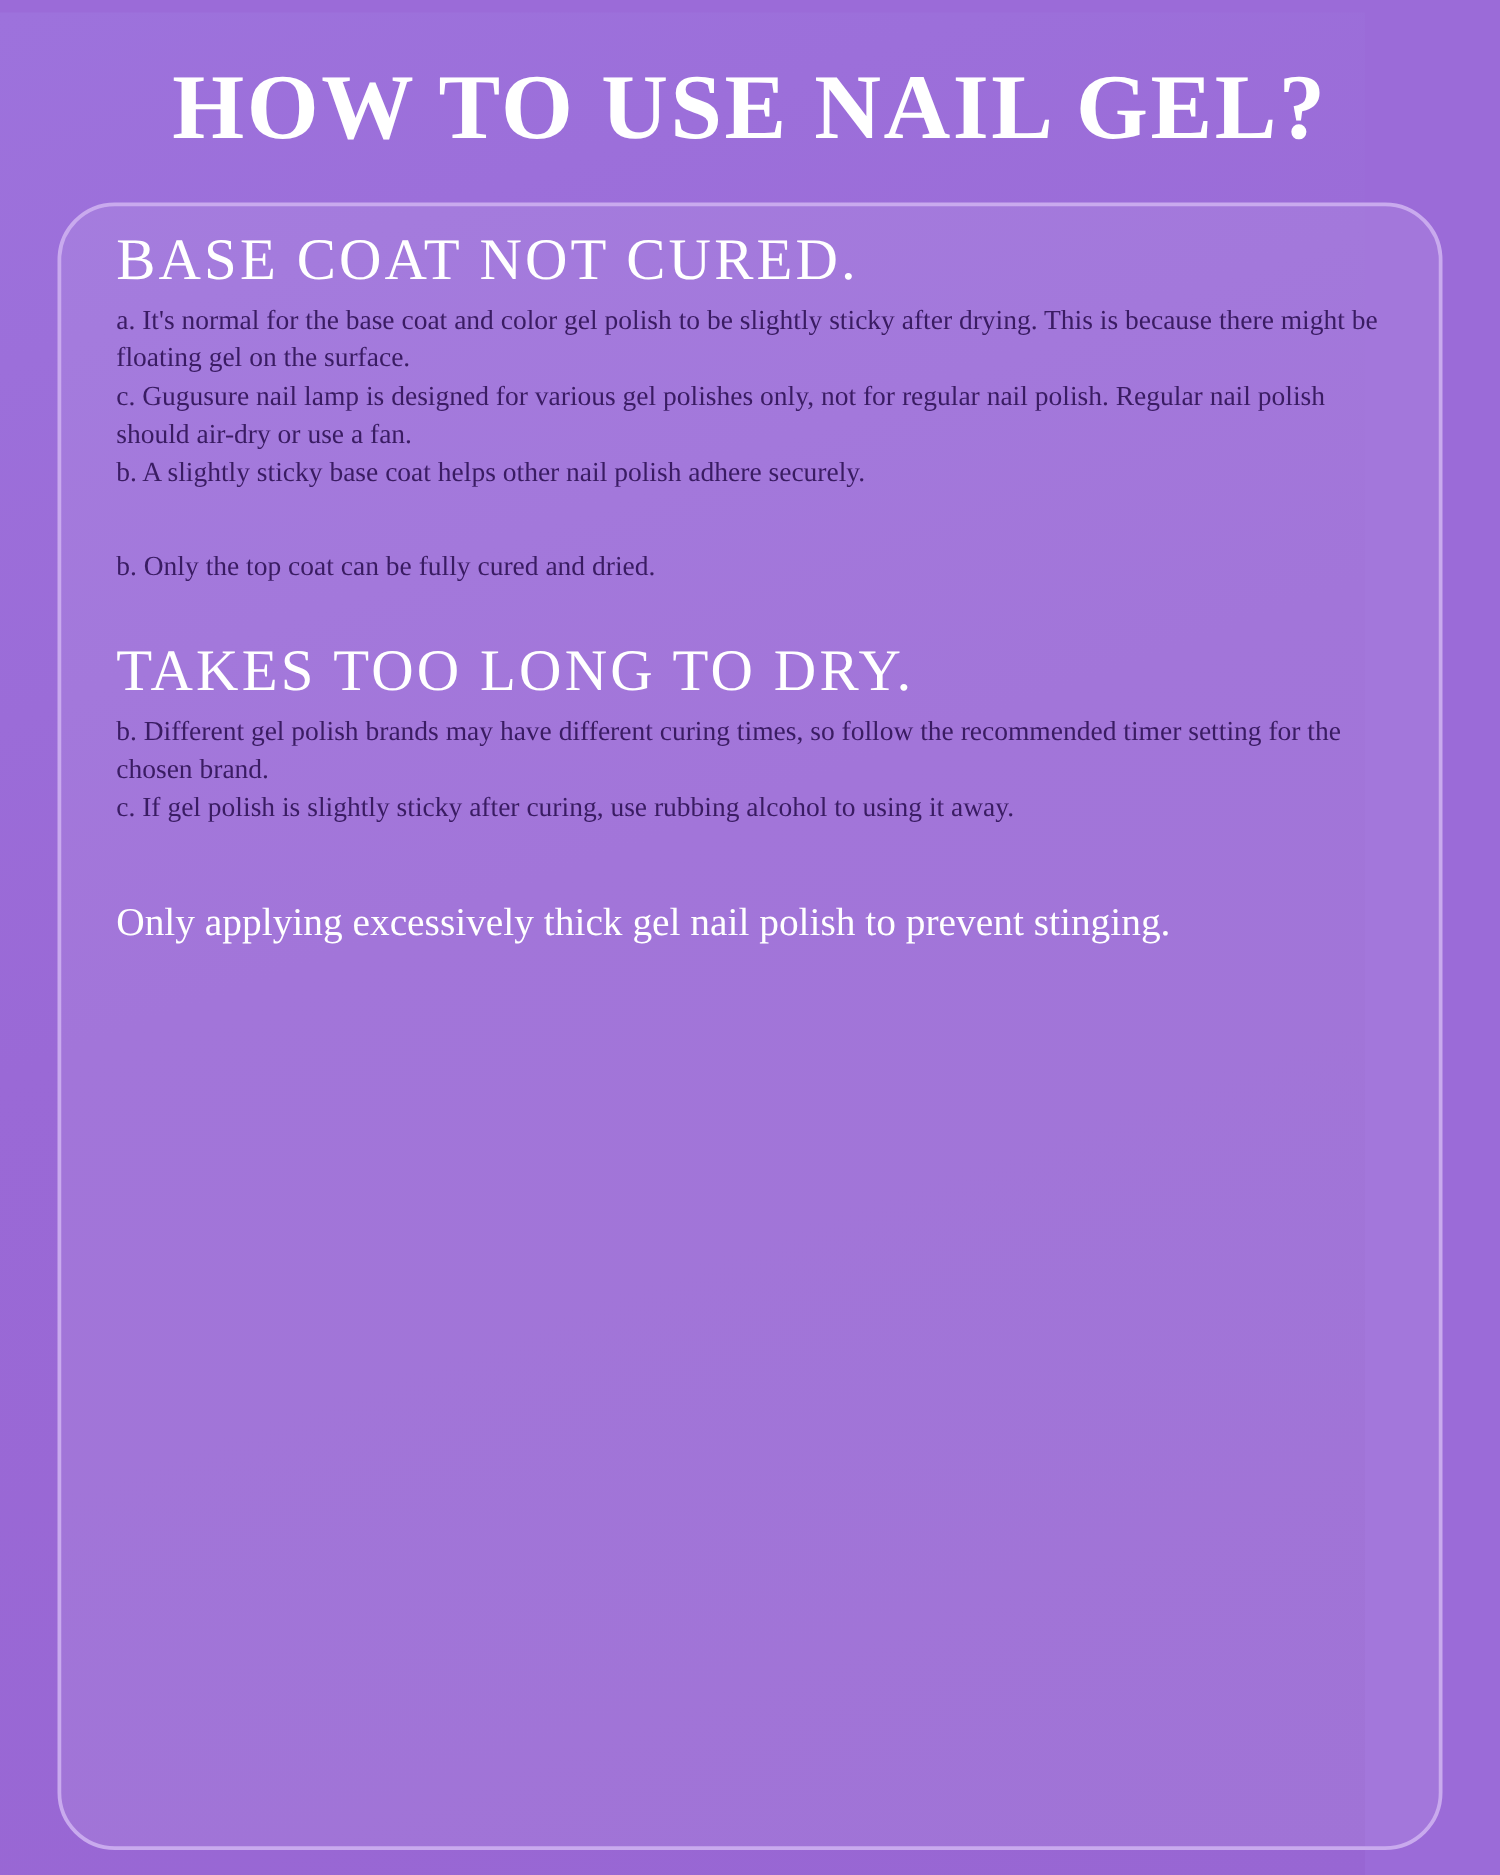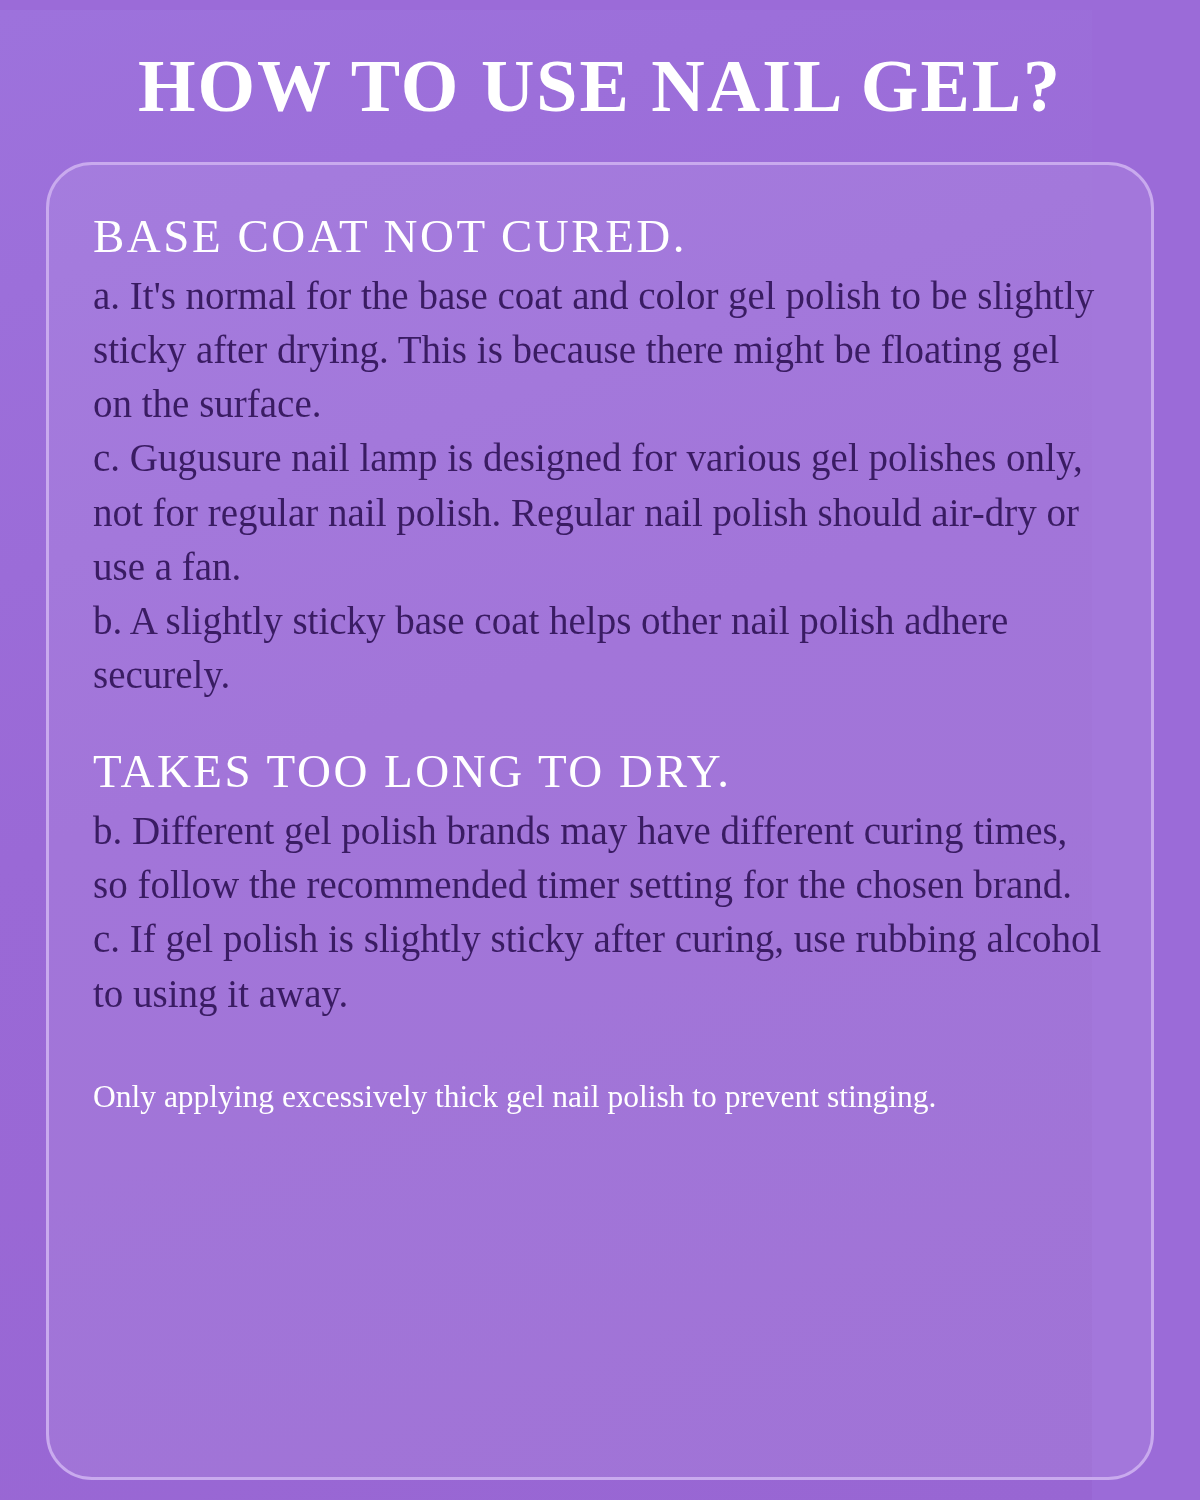--- a/index.html
+++ b/index.html
@@ -38,42 +38,42 @@
   .card {
     position: absolute;
     left: 46px;
     top: 152px;
     width: 1108px;
     height: 1318px;
     box-sizing: border-box;
     border: 3px solid #C9AAEE;
     border-radius: 46px;
     background: rgba(255,255,255,0.085);
-    padding: 46px 44px 0 44px;
+    padding: 18px 44px 0 44px;
   }
   .section {
     margin-bottom: 44px;
   }
   .section:last-of-type {
     margin-bottom: 0;
   }
   .section-heading {
     color: #FFFFFF;
     font-family: "Liberation Serif", serif;
     font-size: 47px;
     letter-spacing: 2.5px;
     line-height: 1.1;
     margin: 0 0 6px 0;
     font-weight: normal;
     white-space: nowrap;
   }
   .para {
     color: #3A1C63;
     font-family: "Liberation Serif", serif;
-    font-size: 39px;
+    font-size: 22px;
     line-height: 1.39;
     margin: 0;
   }
   .note {
     color: #FFFFFF;
     font-family: "Liberation Serif", serif;
     font-size: 31.5px;
     line-height: 1.39;
     margin: 0;
   }
@@ -89,20 +89,21 @@
   <div class="card">
 
     <div class="section">
       <h2 class="section-heading">BASE COAT NOT CURED.</h2>
       <p class="para">a. It's normal for the base coat and color gel polish to be slightly sticky after drying. This is because there might be floating gel on the surface.</p>
       <p class="para">c. Gugusure nail lamp is designed for various gel polishes only, not for regular nail polish. Regular nail polish should air-dry or use a fan.</p>
       <p class="para">b. A slightly sticky base coat helps other nail polish adhere securely.</p>
     </div>
 
     <div class="section">
+      <p class="para">b. Only the top coat can be fully cured and dried.</p>
     </div>
 
     <div class="section">
       <h2 class="section-heading">TAKES TOO LONG TO DRY.</h2>
       <p class="para">b. Different gel polish brands may have different curing times, so follow the recommended timer setting for the chosen brand.</p>
       <p class="para">c. If gel polish is slightly sticky after curing, use rubbing alcohol to using it away.</p>
     </div>
 
     <div class="spacer-sm"></div>
 

